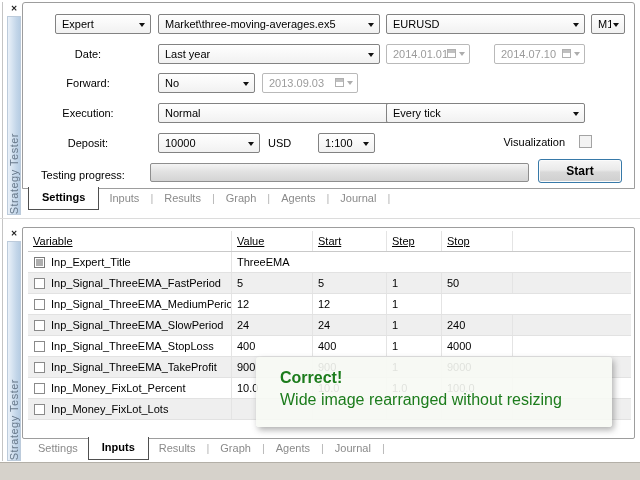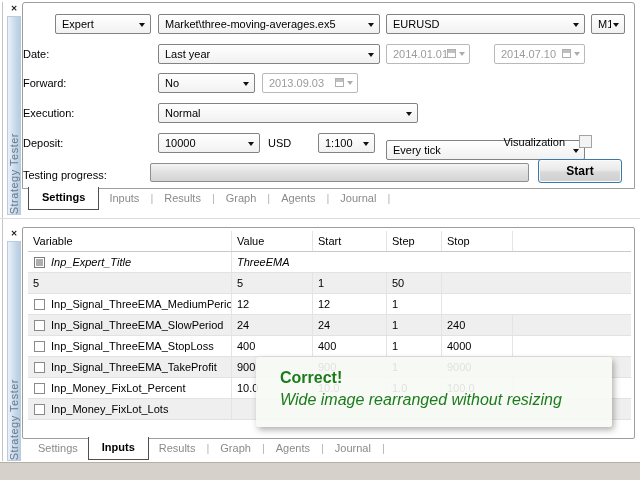--- a/index.html
+++ b/index.html
@@ -36,21 +36,21 @@
   .tabs-top{top:188px;}
   .tabs-bot{top:438px;}
   .tab{line-height:21px;padding:0 10px;color:#8a8a8a;white-space:nowrap;}
   .tab-sep{line-height:21px;color:#b4b4b4;padding:0 1px;}
   .tab-active{position:relative;top:-1px;line-height:21px;height:22px;padding:0 13px;
     background:#fff;border:1px solid #4f4f4f;border-top:none;font-weight:bold;color:#000;
     white-space:nowrap;z-index:2;}
   .tabs .first{margin-left:6px;}
 
   
-  .flabel{position:absolute;height:20px;line-height:20px;text-align:left;color:#000;}
+  .flabel{position:absolute;height:20px;line-height:20px;text-align:center;color:#000;}
   .combo{position:absolute;height:20px;box-sizing:border-box;border:1px solid #828282;
     border-radius:2px;background:linear-gradient(#ffffff,#f1f1f1);
     display:flex;align-items:center;padding:0 16px 0 6px;cursor:default;}
   .combo .txt{white-space:nowrap;overflow:hidden;}
   .arr{position:absolute;right:5px;top:8px;width:0;height:0;
     border-left:3.5px solid transparent;border-right:3.5px solid transparent;
     border-top:4px solid #111;}
   .datef{position:absolute;height:20px;box-sizing:border-box;border:1px solid #b9b9b9;
     border-radius:2px;background:#fff;color:#9b9b9b;
     display:flex;align-items:center;padding:0 34px 0 6px;}
@@ -67,40 +67,40 @@
     box-shadow:inset 0 0 0 1px #fbfbfb;
     font-weight:bold;font-size:12px;display:flex;align-items:center;justify-content:center;cursor:default;}
   .usd{position:absolute;height:20px;line-height:20px;}
   .visrow{position:absolute;display:flex;align-items:center;gap:14px;}
 
   
   .ptable{position:absolute;left:5px;top:3px;width:603px;}
   .trow{display:grid;grid-template-columns:204px 81px 74px 55px 71px auto;
     height:21px;box-sizing:border-box;align-items:center;}
   .thead{border-bottom:1px solid #c9c9c9;}
-  .thead .cell{font-weight:normal;}
+  .thead .cell{font-weight:normal;text-decoration:underline;}
   .cell{height:20px;line-height:20px;padding-left:5px;border-right:1px solid #e4e4e4;
     white-space:nowrap;overflow:hidden;box-sizing:border-box;}
   .cell.last{border-right:none;}
   .trow.body{border-bottom:1px solid #e2e2e2;}
   .trow.body:nth-child(odd){background:#efefef;}
-  .trow.title-row .cell{border-right:none;font-style:italic;}
+  .trow.title-row .cell{border-right:none;}
   .trow.title-row .cell.varcell{border-right:1px solid #e4e4e4;}
   .varcell{display:flex;align-items:center;gap:6px;}
   .rowchk{width:11px;height:11px;box-sizing:border-box;border:1px solid #8a8a8a;
     background:#fff;flex:0 0 auto;margin-left:1px;}
   .rowchk[data-state="mixed"]{background:#aeaeae;box-shadow:inset 0 0 0 1px #ffffff;border-color:#7a7a7a;}
 
   
   .tooltip{position:absolute;left:256px;top:357px;width:356px;height:70px;box-sizing:border-box;
     background:rgba(247,250,244,0.9);border-radius:3px;
     box-shadow:2px 3px 6px rgba(80,80,80,0.45);
     padding:10px 0 0 24px;z-index:5;}
   .tooltip .tt-title{font-size:16px;font-weight:bold;color:#1c7c1c;line-height:22px;}
-  .tooltip .tt-line{font-size:16px;color:#1c7c1c;line-height:22px;white-space:nowrap;font-style:italic;}
+  .tooltip .tt-line{font-size:16px;color:#1c7c1c;line-height:22px;white-space:nowrap;}
 </style>
 </head>
 <body>
 
 <div class="edge-line"></div>
 <div class="hdiv"></div>
 
 <div class="side side-top">
   <div class="side-close">✕</div>
   <div class="side-strip">
@@ -158,21 +158,21 @@
         <span class="cal"></span>
         <span class="arr-gray"></span>
       </span>
   </div>
 
   <div class="flabel" style="left:0;top:100px;width:130px;">Execution:</div>
   <div class="combo" style="left:135px;top:100px;width:260px;">
     <span class="txt">Normal</span>
     <span class="arr"></span>
   </div>
-  <div class="combo" style="left:363px;top:100px;width:199px;margin-top:37px;">
+  <div class="combo" style="left:363px;top:100px;width:199px;">
     <span class="txt">Every tick</span>
     <span class="arr"></span>
   </div>
 
   <div class="flabel" style="left:0;top:130px;width:130px;">Deposit:</div>
   <div class="combo" style="left:135px;top:130px;width:102px;">
     <span class="txt">10000</span>
     <span class="arr"></span>
   </div>
   <div class="usd" style="left:245px;top:130px;">USD</div>
@@ -230,20 +230,24 @@
         <span>Inp_Expert_Title</span>
       </div>
       <div class="cell">ThreeEMA</div>
       <div class="cell"></div>
       <div class="cell"></div>
       <div class="cell"></div>
       <div class="cell last"></div>
     </div>
 
     <div class="trow body">
+      <div class="cell varcell">
+        <span class="rowchk" data-state="unchecked"></span>
+        <span>Inp_Signal_ThreeEMA_FastPeriod</span>
+      </div>
       <div class="cell">5</div>
       <div class="cell">5</div>
       <div class="cell">1</div>
       <div class="cell">50</div>
       <div class="cell last"></div>
     </div>
 
     <div class="trow body">
       <div class="cell varcell">
         <span class="rowchk" data-state="unchecked"></span>

